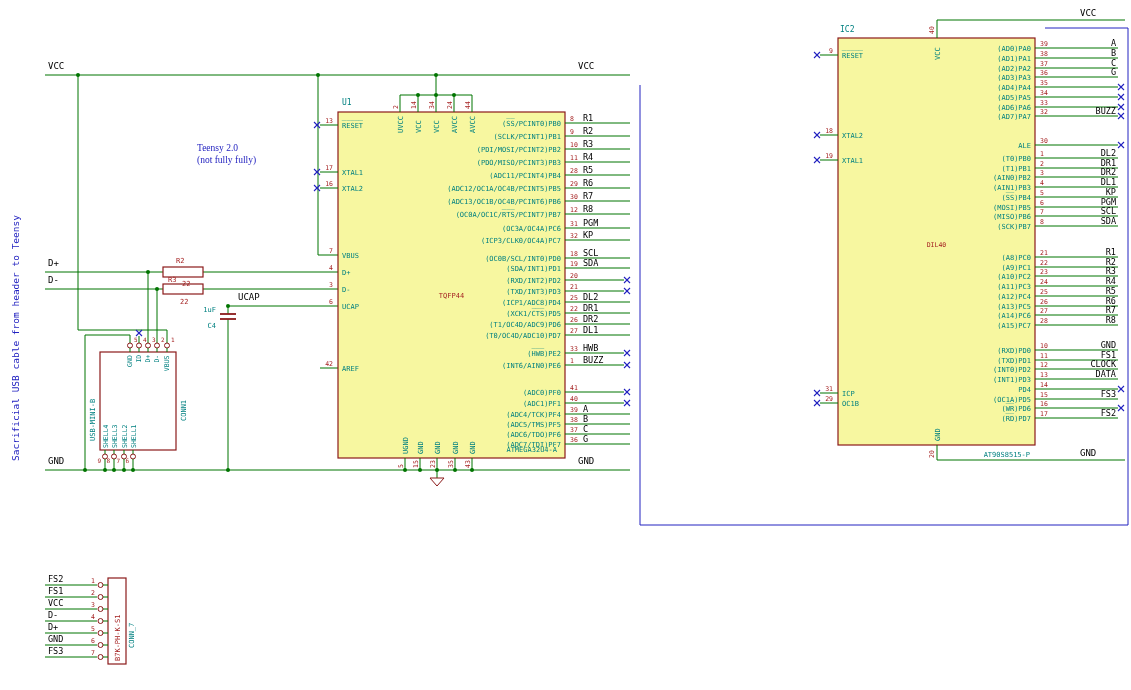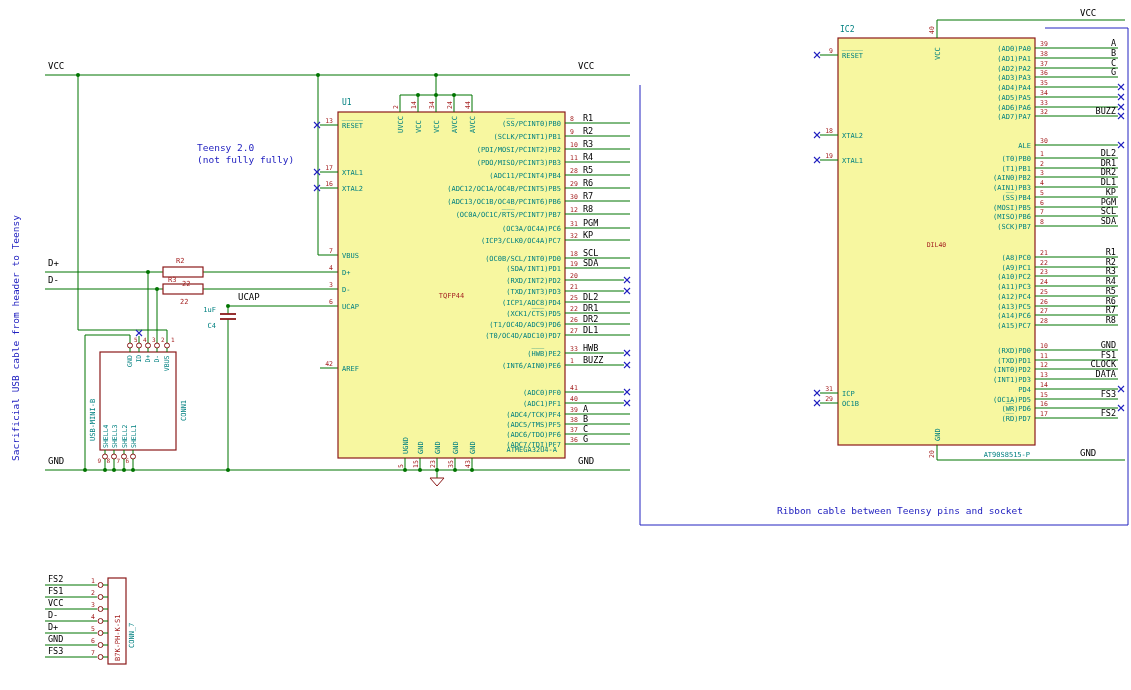--- a/index.html
+++ b/index.html
@@ -2,21 +2,21 @@
 <html><head>
 <meta charset="utf-8">
 <style>
   html,body{margin:0;padding:0;background:#ffffff;}
   #stage{position:relative;width:1131px;height:690px;background:#ffffff;overflow:hidden;
          font-family:"DejaVu Sans Mono",monospace;}
   #sch{position:absolute;left:0;top:0;}
   svg text{font-family:"DejaVu Sans Mono",monospace;}
   .note{position:absolute;color:#2222C0;font-size:9.5px;line-height:12px;white-space:pre;}
   .vcap{left:-114px;top:332px;width:260px;text-align:center;transform:rotate(-90deg);transform-origin:center;}
-  .teensy{left:197px;top:142px;}
+  .teensy{left:197px;top:142px;font-family:Liberation Serif, serif;}
   .ribbon{left:740px;top:505px;width:320px;text-align:center;}
 </style>
 </head>
 <body>
 
 <div id="stage">
   <svg id="sch" width="1131" height="690">
       <polyline points="1045,28 1128,28 1128,525 640,525 640,85" fill="none" stroke="#2222C0" stroke-width="1"></polyline>
       <polyline points="45,75 630,75" fill="none" stroke="#007400" stroke-width="1"></polyline>
       <polyline points="45,470 630,470" fill="none" stroke="#007400" stroke-width="1"></polyline>
@@ -547,14 +547,13 @@
       <text x="168" y="282" fill="#A52222" font-size="7" text-anchor="start">R3</text>
       <text x="180" y="304" fill="#A52222" font-size="7" text-anchor="start">22</text>
       <polyline points="220,314 236,314" fill="none" stroke="#8B1A1A" stroke-width="1.8"></polyline>
       <polyline points="220,319 236,319" fill="none" stroke="#8B1A1A" stroke-width="1.8"></polyline>
       <rect x="219" y="311" width="18" height="11" fill="none" stroke="none"></rect>
       <text x="216" y="312" fill="#008080" font-size="7" text-anchor="end">1uF</text>
       <text x="216" y="328" fill="#008080" font-size="7" text-anchor="end">C4</text>
     </svg>
   <div class="note vcap">Sacrificial USB cable from header to Teensy</div>
   <div class="note teensy"><span>Teensy 2.0</span><br><span>(not fully fully)</span></div>
-  <div class="note ribbon">Ribbon cable between Teensy pins and socket</div>
 </div>
 
 </body></html>

